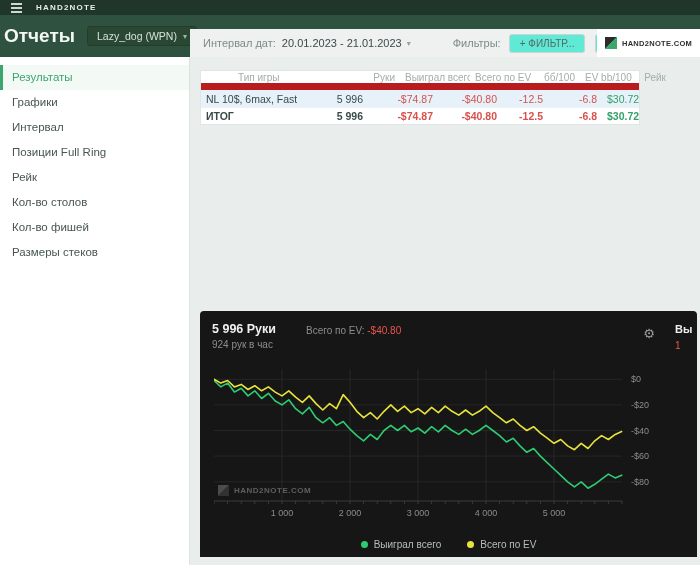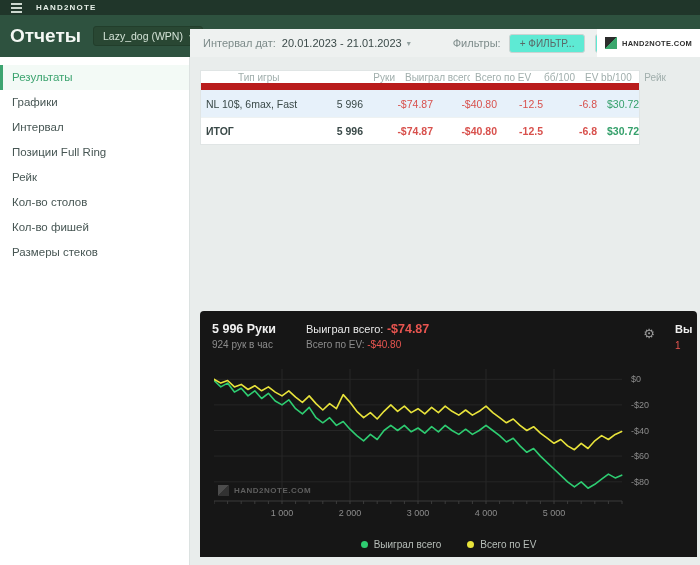--- a/index.html
+++ b/index.html
@@ -12,21 +12,21 @@
 
   
   .topbar { position:absolute; left:0; top:0; width:700px; height:15px; background:#20362a;
             display:flex; align-items:center; gap:14px; padding-left:11px; z-index:5; }
   .hamburger { display:flex; flex-direction:column; gap:2px; cursor:pointer; }
   .hamburger span { display:block; width:11px; height:2px; background:#cdd8cf; }
   .brand { font-size:8px; font-weight:bold; color:#e6efe8; letter-spacing:1.2px; }
 
   
   .greenband { position:absolute; left:0; top:15px; width:700px; height:42px; background:#2e523f;
-               display:flex; align-items:center; padding-left:10px; }
+               display:flex; align-items:center; padding-left:4px; }
   .page-title { font-size:19px; font-weight:bold; color:#f4f8f4; }
   .account-pill { margin-left:12px; background:#294733; border:1px solid #223e2b; border-radius:3px;
                   color:#d3e2d6; font-size:10.5px; padding:3px 9px; display:inline-flex; align-items:center;
                   gap:6px; font-family:inherit; cursor:pointer; }
   .account-pill .caret { font-size:8px; color:#9fb8a6; }
 
   
   .toolbar { position:absolute; left:190px; top:29px; width:510px; height:28px; background:#eef1f0;
              display:flex; align-items:center; padding-left:13px; font-size:11px; z-index:2; }
   .tb-label { color:#7d8b8a; }
@@ -50,21 +50,21 @@
   .tab { flex:1; display:flex; align-items:center; justify-content:center; font-size:9.5px; font-weight:bold;
          letter-spacing:.3px; color:#41504e; cursor:pointer; background:#fff; }
   .tab.inactive { background:#f0f3f2; color:#96a2a1; border-left:1px solid #e2e7e6; }
   .nav { padding-top:8px; }
   .nav-item { height:25px; line-height:25px; padding-left:12px; font-size:11.5px; color:#475654; cursor:pointer; }
   .nav-item.active { color:#3da470; background:#f3faf6; border-left:3px solid #3da470; padding-left:9px; }
 
   
   .report-table { position:absolute; left:200px; top:70px; width:440px; background:#ffffff;
                   border:1px solid #e0e5e5; font-size:10.5px; }
-  .trow { display:grid; grid-template-columns:115px 52px 70px 64px 46px 54px 37px; align-items:center; height:27px; }
+  .trow { display:grid; grid-template-columns:115px 52px 70px 64px 46px 54px 37px; align-items:center; height:17px; }
   .thead { height:19px; font-size:10px; color:#a0aeac; border-bottom:7px solid #b91c1c;padding-left:32px; }
   .tc { padding:0 5px; white-space:nowrap; overflow:hidden; }
   .num { text-align:right; }
   .r1 { background:#e7f1fa; }
   .r2 { font-weight:bold; border-top:1px solid #eef2f2; }
   .txt { color:#3a4948; }
   .neg { color:#d8514d; }
   .pos { color:#35a06b; }
 
   
@@ -171,22 +171,20 @@
   </div>
 </div>
 
 <div class="chart-panel">
   <div class="chart-header">
     <div class="ch-group">
       <div class="ch-l1">5 996 Руки</div>
       <div class="ch-l2">924 рук в час</div>
     </div>
     <div class="ch-group">
-      <div class="ch-l1"><span class="ch-lab">Выиграл всего:</span>
-        <span class="val-neg">-$74.87</span></div>
       <div class="ch-l2"><span>Всего по EV:</span>
         <span class="val-neg-sm">-$40.80</span></div>
     </div>
     <div class="gear">⚙</div>
     <div class="cut-col">
       <div class="cut-c1">Вы</div>
       <div class="cut-c2">1</div>
     </div>
   </div>
 

